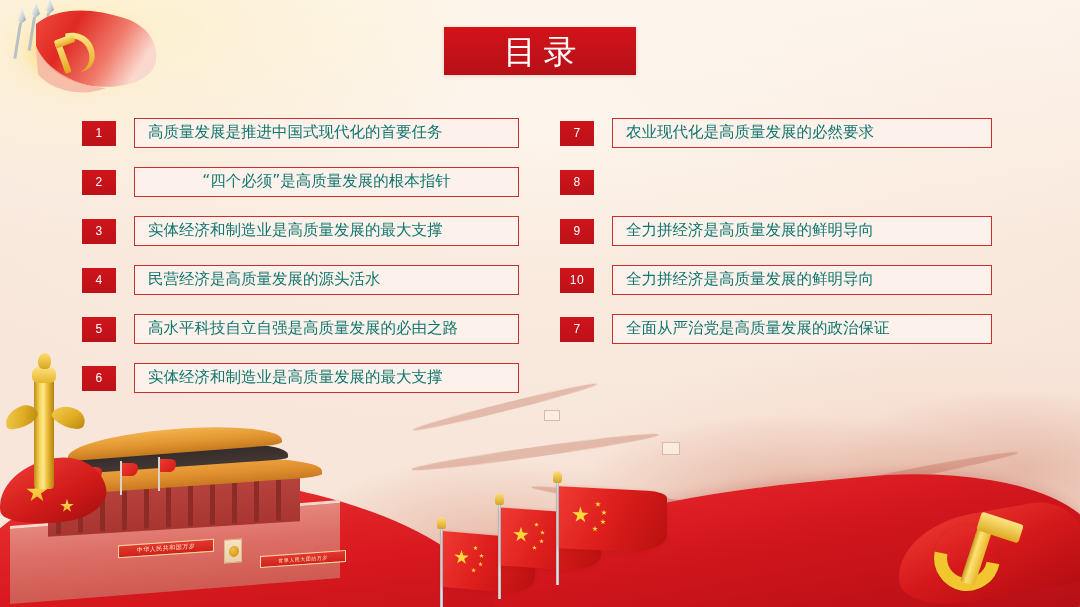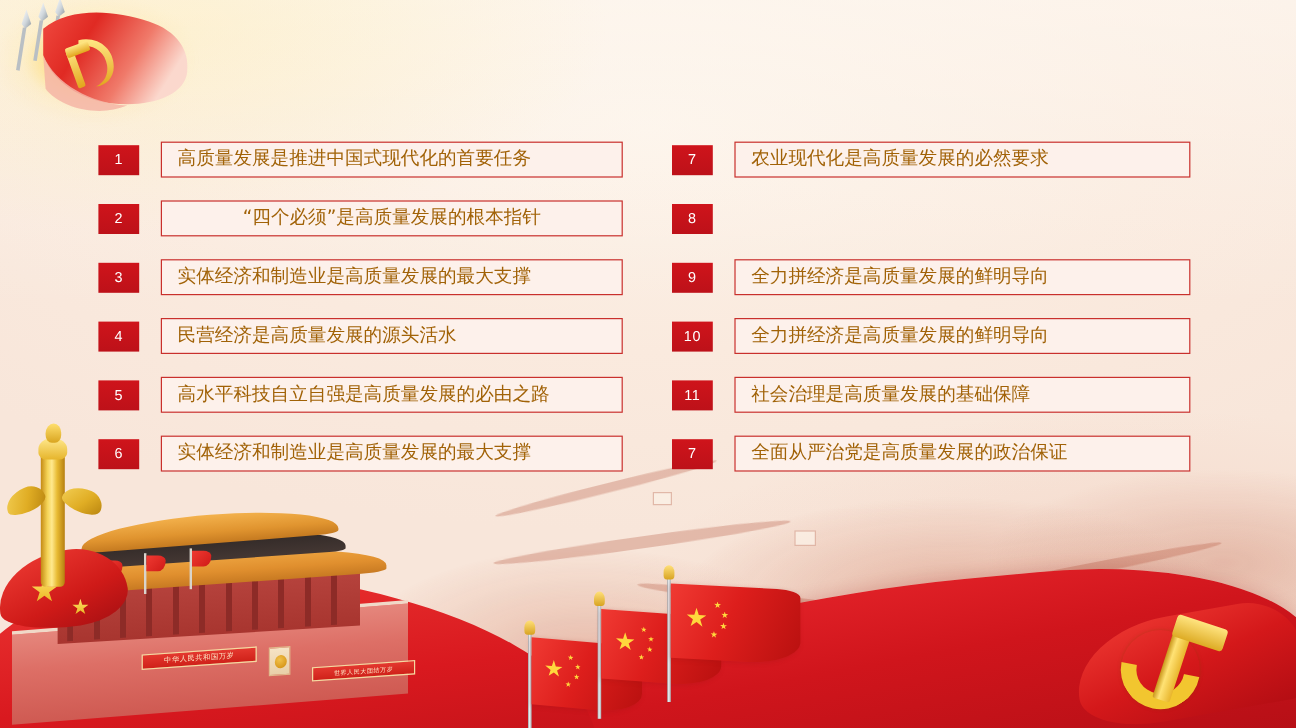--- a/index.html
+++ b/index.html
@@ -81,21 +81,21 @@
     background: #fdf1eb;
     display: flex; align-items: center;
     padding: 0 0 0 13px;
     flex: 0 0 auto;
   }
   .col-left  .box { width: 385px; }
   .col-right .box { width: 380px; }
 
   .box .label {
     font-size: 15.5px;
-    color: #a16207;
+    color: #0f766e;
     font-family: "DejaVu Sans", "Liberation Sans", sans-serif;
     line-height: 1;
     white-space: nowrap;
   }
   .row.centered .box { justify-content: center; padding-left: 0; }
 
   
   .flag-cluster { position: absolute; left: -4px; top: -6px; width: 190px; height: 118px; }
   .flag-glow {
     position: absolute; left: 6px; top: 2px; width: 170px; height: 108px;
@@ -461,20 +461,23 @@
 
       <g transform="translate(62,34) scale(0.92)">
         <path d="M8 6 C26 2 40 14 40 30 C40 40 33 47 24 48
                  C32 44 35 37 34 29 C32 16 21 9 8 12 Z" fill="url(#gGold)"></path>
         <rect x="2" y="14" width="7" height="36" rx="2" fill="url(#gGold)" transform="rotate(-20 5 32)"></rect>
         <rect x="-4" y="10" width="22" height="9" rx="2" fill="url(#gGold)" transform="rotate(-20 7 14)"></rect>
       </g>
     </svg>
   </div>
 
+  <div class="title-plate">
+    <span class="t">目录</span>
+  </div>
 
   <div class="col col-left" id="col-left">
       <div class="row">
         <div class="badge">1</div>
         <div class="box">
           <span class="label">高质量发展是推进中国式现代化的首要任务</span>
         </div>
       </div>
       <div class="row centered">
         <div class="badge">2</div>
@@ -523,26 +526,20 @@
           <span class="label">全力拼经济是高质量发展的鲜明导向</span>
         </div>
       </div>
       <div class="row">
         <div class="badge">10</div>
         <div class="box">
           <span class="label">全力拼经济是高质量发展的鲜明导向</span>
         </div>
       </div>
       <div class="row">
-        <div class="badge">11</div>
-        <div class="box">
-          <span class="label">社会治理是高质量发展的基础保障</span>
-        </div>
-      </div>
-      <div class="row">
         <div class="badge">7</div>
         <div class="box">
           <span class="label">全面从严治党是高质量发展的政治保证</span>
         </div>
       </div>
     </div>
 
 </div>
 
 </body></html>

